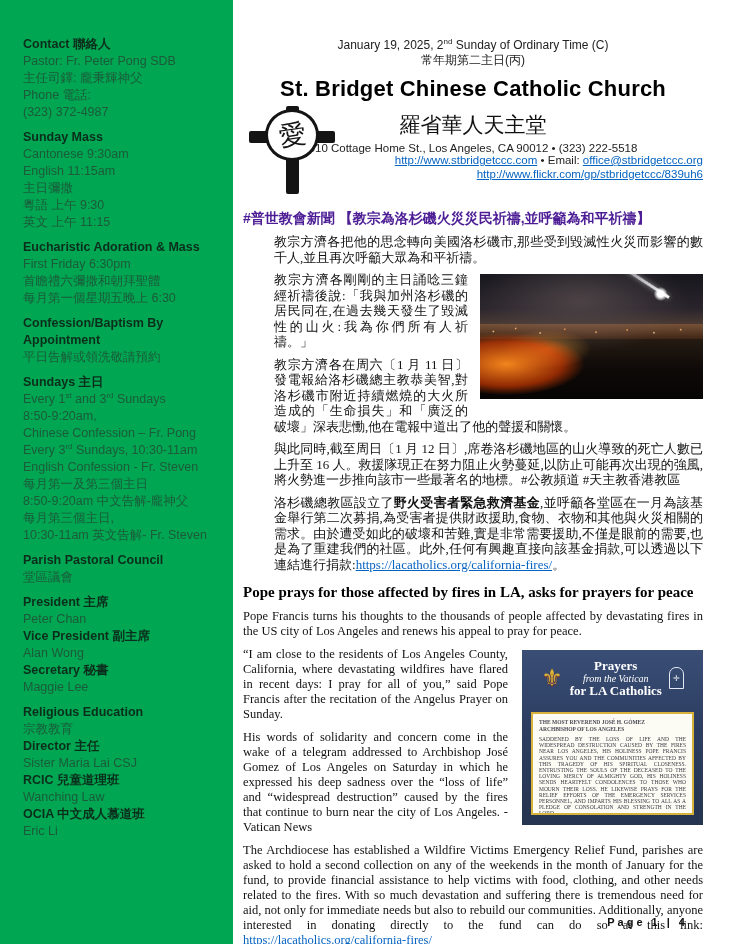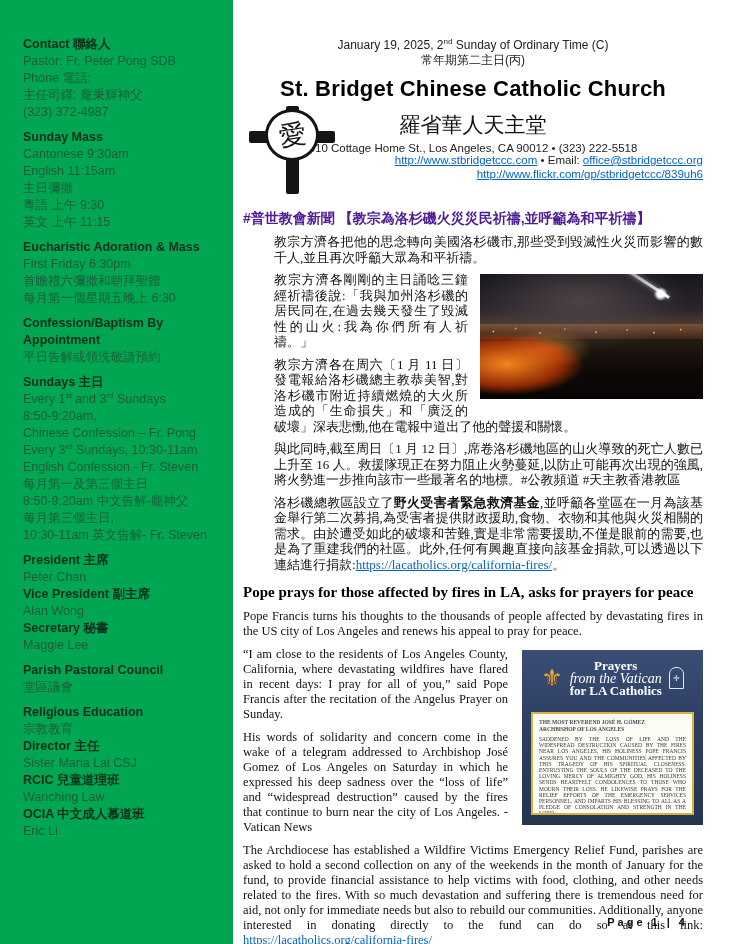--- a/index.html
+++ b/index.html
@@ -68,21 +68,21 @@
   .en{font-family:"Liberation Serif","DejaVu Serif",serif;font-size:12.5px;line-height:15px;
       text-align:justify;margin-top:8px;color:#111;}
   
   .vatican-card{float:right;width:181px;height:175px;margin:3px 0 8px 14px;position:relative;
     color:#fff;font-family:"Liberation Serif",serif;
     background:linear-gradient(to bottom, #3A4E76 0%, var(--card_navy) 45%, #25344F 100%);}
   .vc-top{display:flex;align-items:center;justify-content:center;gap:7px;padding-top:9px;}
   .vc-arms{font-size:24px;color:var(--card_gold);line-height:1;text-shadow:0 1px 1px #7a1c1c;}
   .vc-titles{text-align:center;}
   .vc-t1{font-weight:bold;font-size:13px;line-height:14px;}
-  .vc-t2{font-style:italic;font-size:14px;line-height:12px;}
+  .vc-t2{font-style:italic;font-size:10px;line-height:12px;}
   .vc-t3{font-weight:bold;font-size:13px;line-height:12px;}
   .vc-orn{width:15px;height:22px;border:1px solid #E4E9F2;border-radius:7px 7px 0 0;
           display:flex;align-items:center;justify-content:center;font-size:8px;color:#E4E9F2;}
   .vc-letter{position:absolute;left:9px;right:9px;top:62px;bottom:10px;background:#FCFBF4;
              border:2px solid var(--card_gold);padding:5px 6px;overflow:hidden;color:#333;}
   .letter-head{font-weight:bold;font-size:5.5px;line-height:6.5px;color:#4a4a55;}
   .letter-body{font-size:5.5px;line-height:6.2px;text-align:justify;margin-top:4px;color:#3a3a44;}
   
   .footer{position:absolute;right:55px;bottom:16px;font-size:11px;font-weight:bold;
           letter-spacing:3px;color:#111;}
@@ -90,22 +90,22 @@
 </style>
 </head>
 <body>
 
 <div class="page">
 
   <aside class="sidebar">
     <section class="sb-block">
       <div class="sb-h">Contact 聯絡人</div>
       <div class="sb-l">Pastor: Fr. Peter Pong SDB</div>
+      <div class="sb-l">主任司鐸: 龐秉輝神父</div>
       <div class="sb-l">Phone 電話:</div>
-      <div class="sb-l">主任司鐸: 龐秉輝神父</div>
       <div class="sb-l">(323) 372-4987</div>
     </section>
 
     <section class="sb-block">
       <div class="sb-h">Sunday Mass</div>
       <div class="sb-l">Cantonese 9:30am</div>
       <div class="sb-l">English 11:15am</div>
       <div class="sb-l">主日彌撒</div>
       <div class="sb-l">粵語 上午 9:30</div>
       <div class="sb-l">英文 上午 11:15</div>
@@ -130,31 +130,31 @@
       <div class="sb-l">Chinese Confession – Fr. Pong</div>
       <div class="sb-l">Every 3<sup>rd</sup> Sundays, 10:30-11am</div>
       <div class="sb-l">English Confession - Fr. Steven</div>
       <div class="sb-l">每月第一及第三個主日</div>
       <div class="sb-l">8:50-9:20am 中文告解-龐神父</div>
       <div class="sb-l">每月第三個主日,</div>
       <div class="sb-l">10:30-11am 英文告解- Fr. Steven</div>
     </section>
 
     <section class="sb-block">
+      <div class="sb-h">Parish Pastoral Council</div>
+      <div class="sb-l">堂區議會</div>
+    </section>
+
+    <section class="sb-block">
       <div class="sb-h">President 主席</div>
       <div class="sb-l">Peter Chan</div>
       <div class="sb-h">Vice President 副主席</div>
       <div class="sb-l">Alan Wong</div>
       <div class="sb-h">Secretary 秘書</div>
       <div class="sb-l">Maggie Lee</div>
-    </section>
-
-    <section class="sb-block">
-      <div class="sb-h">Parish Pastoral Council</div>
-      <div class="sb-l">堂區議會</div>
     </section>
 
     <section class="sb-block">
       <div class="sb-h">Religious Education</div>
       <div class="sb-l">宗教教育</div>
       <div class="sb-h">Director 主任</div>
       <div class="sb-l">Sister Maria Lai CSJ</div>
       <div class="sb-h">RCIC 兒童道理班</div>
       <div class="sb-l">Wanching Law</div>
       <div class="sb-h">OCIA 中文成人慕道班</div>

